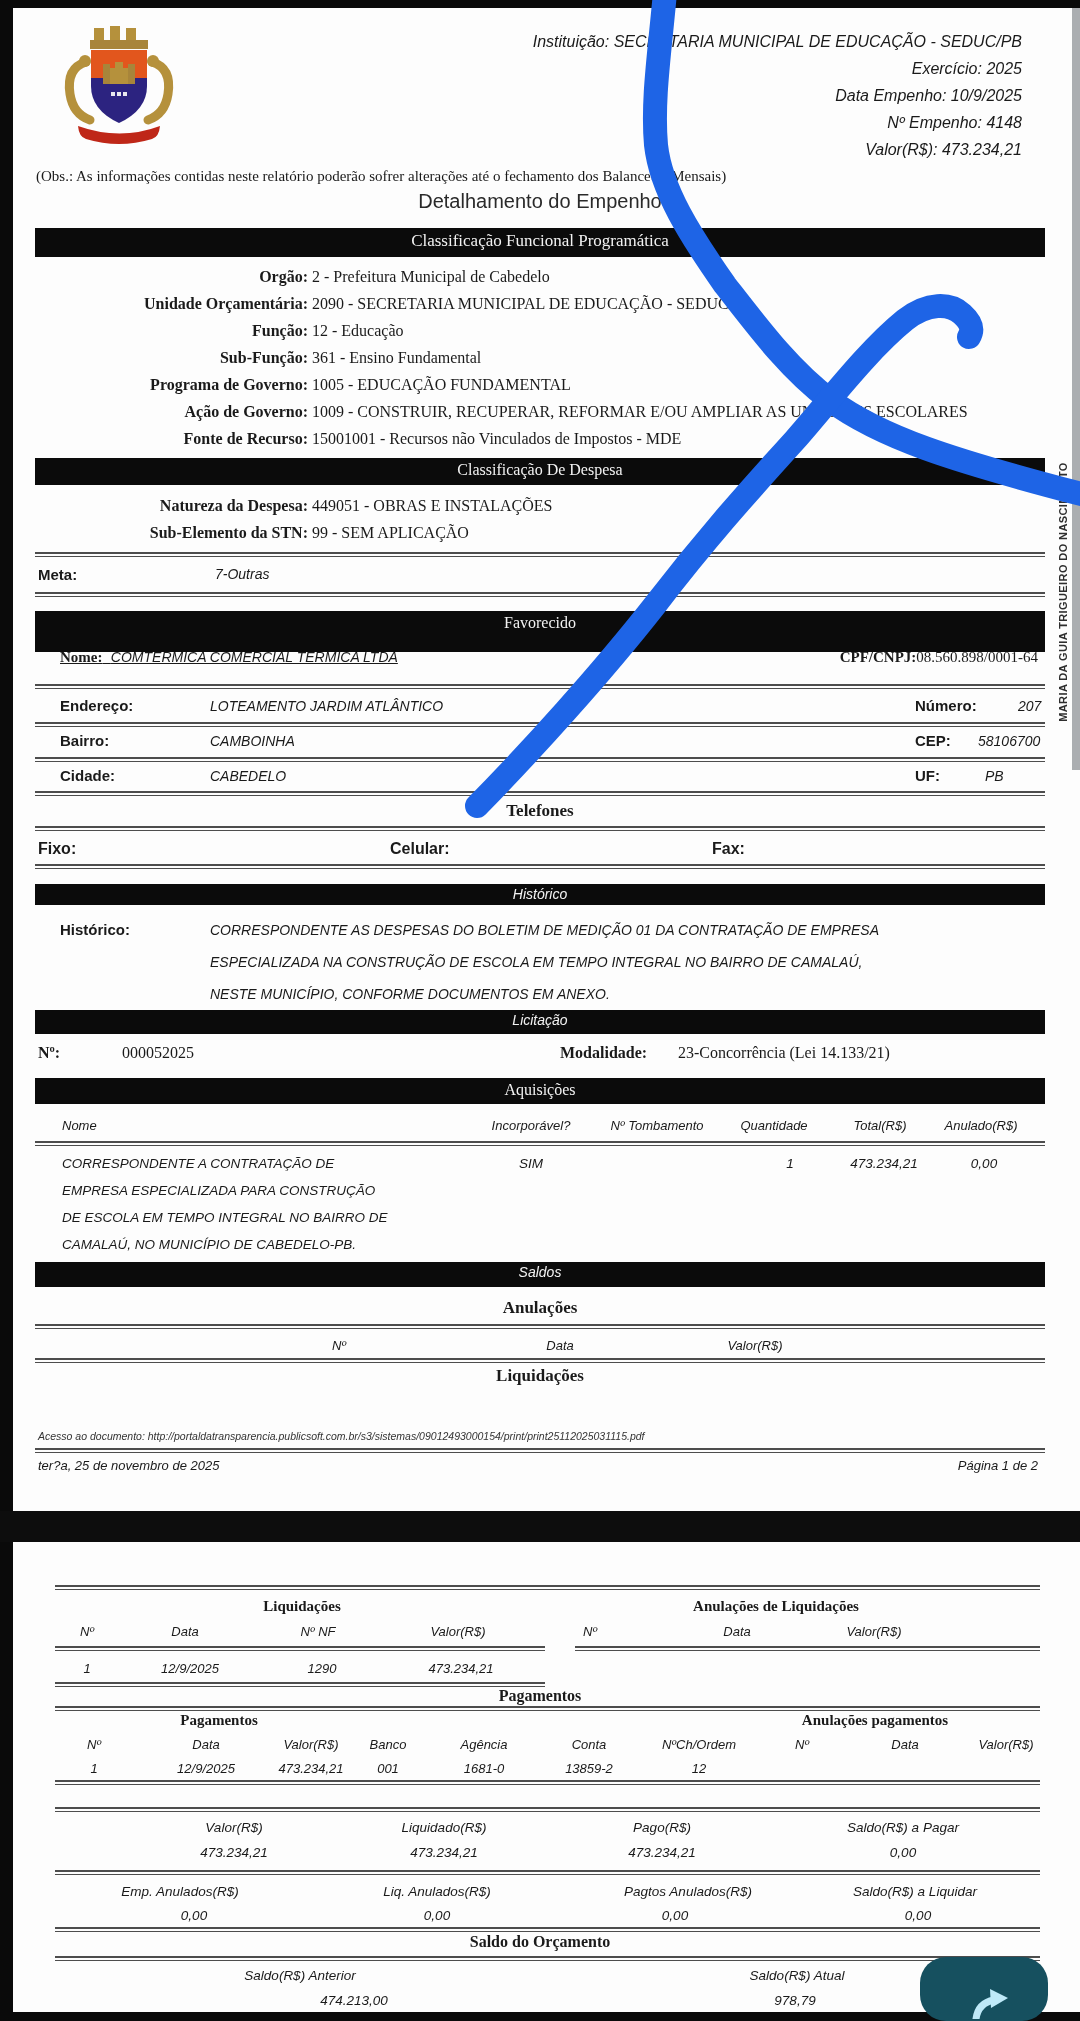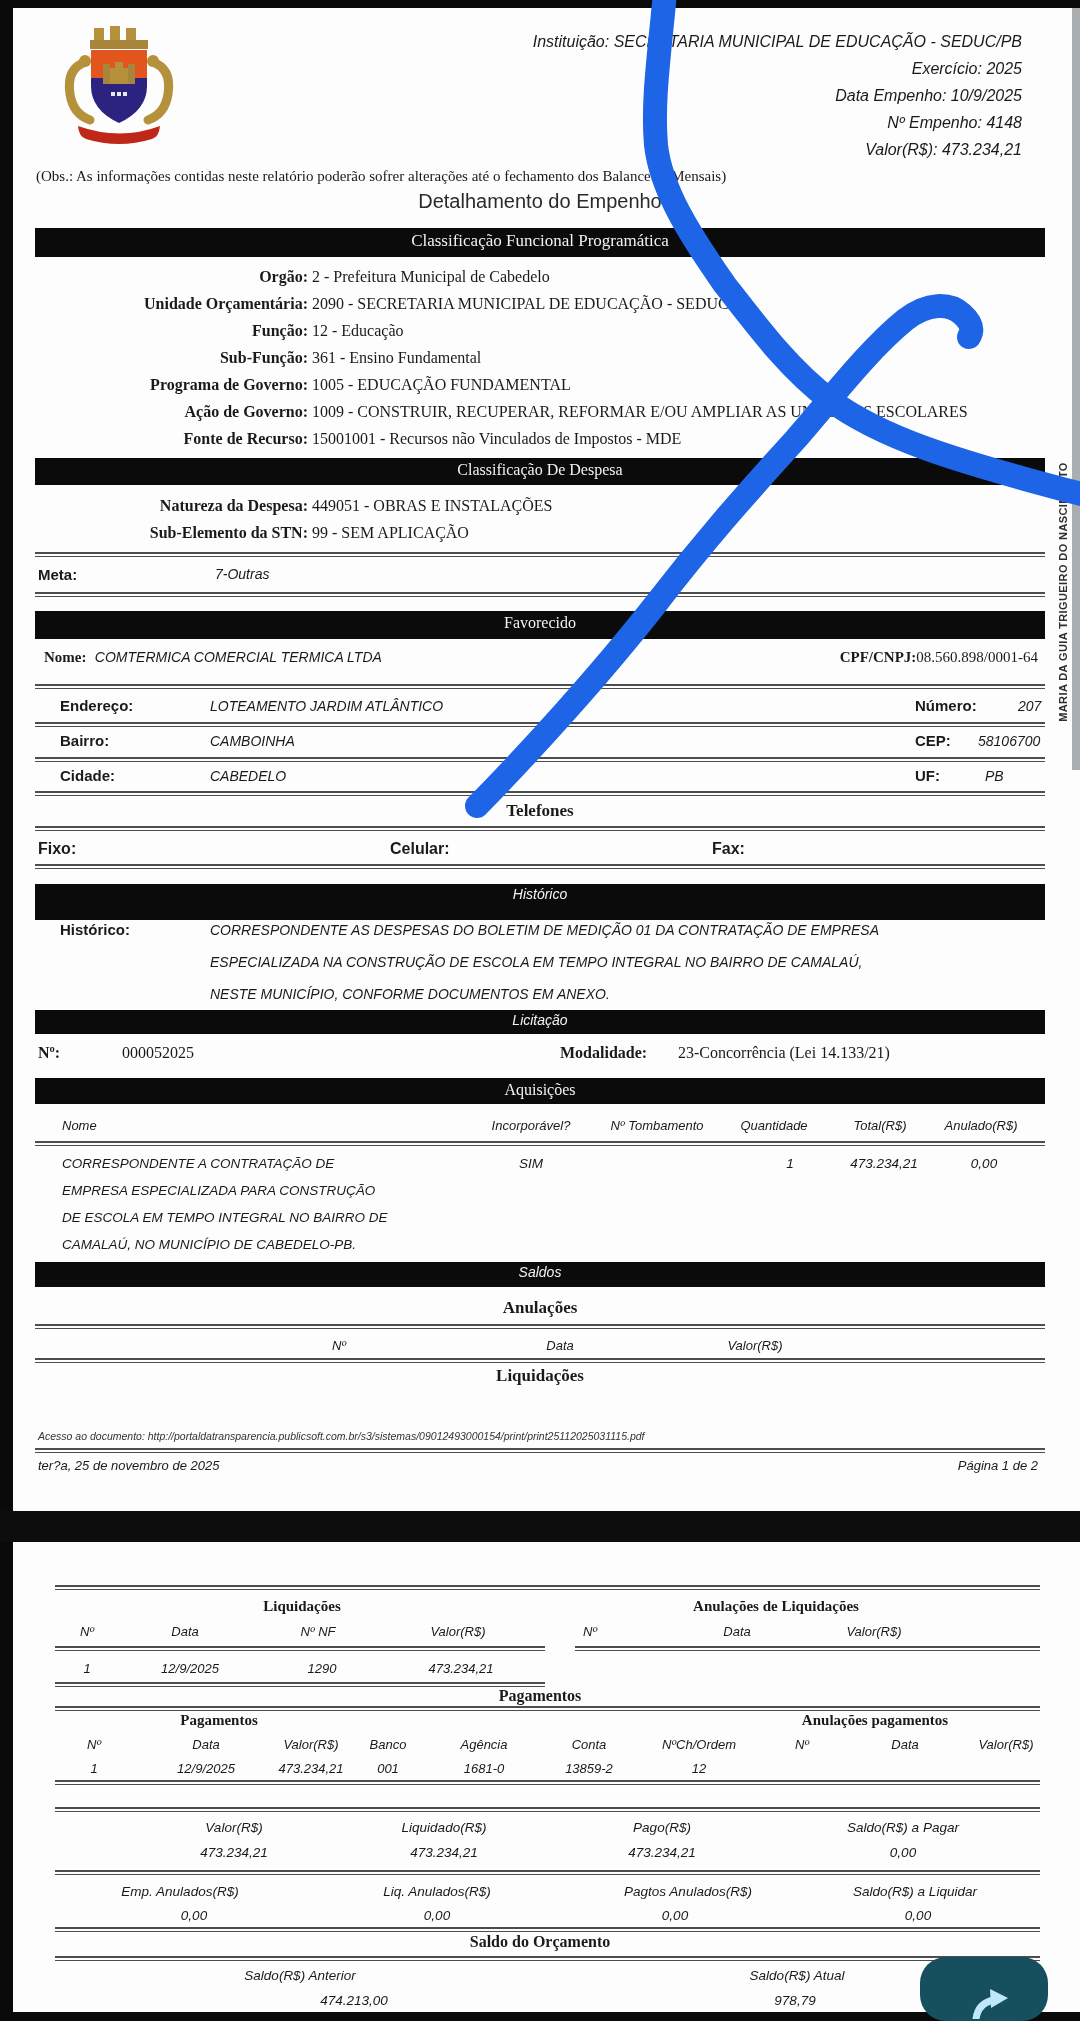--- a/index.html
+++ b/index.html
@@ -87,23 +87,23 @@
   <div class="band serif" style="top:458px;height:27px;font-size:16px;">Classificação De Despesa</div>
 
   <div class="abs serif nw" style="left:36px;top:497px;font-size:16px;"><span class="lblcol">Natureza da Despesa:</span>&nbsp;<span>449051 - OBRAS E INSTALAÇÕES</span></div>
   <div class="abs serif nw" style="left:36px;top:524px;font-size:16px;"><span class="lblcol">Sub-Elemento da STN:</span>&nbsp;<span>99 - SEM APLICAÇÃO</span></div>
 
   <div class="drule" style="left:35px;top:552px;width:1010px;"></div>
   <div class="abs sans b nw" style="left:38px;top:566px;font-size:15px;">Meta:</div>
   <div class="abs sans it nw" style="left:215px;top:566px;font-size:14px;">7-Outras</div>
   <div class="drule" style="left:35px;top:592px;width:1010px;"></div>
 
-  <div class="band serif" style="top:611px;height:28px;font-size:16px;">Favorecido</div>
-
-  <div class="abs nw" style="left:44px;top:648px;font-size:15px;">
+  <div class="band serif" style="top:611px;height:41px;font-size:16px;">Favorecido</div>
+
+  <div class="abs nw" style="left:60px;top:648px;font-size:15px;text-decoration:underline;">
     <span class="serif b">Nome:</span>&nbsp;
     <span class="sans it" style="font-size:14px;">COMTERMICA COMERCIAL TERMICA LTDA</span>
   </div>
   <div class="abs nw" style="top:648px;right:42px;font-size:15px;">
     <span class="serif b">CPF/CNPJ:</span><span class="serif">08.560.898/0001-64</span>
   </div>
   <div class="drule" style="left:35px;top:684px;width:1010px;"></div>
 
   <div class="abs sans b nw" style="left:60px;top:697px;font-size:15px;">Endereço:</div>
   <div class="abs sans it nw" style="left:210px;top:698px;font-size:14px;">LOTEAMENTO JARDIM ATLÂNTICO</div>
@@ -123,21 +123,21 @@
   <div class="abs sans it nw" style="left:985px;top:768px;font-size:14px;">PB</div>
   <div class="drule" style="left:35px;top:791px;width:1010px;"></div>
 
   <div class="abs serif b ctr" style="left:0;top:801px;width:1080px;font-size:17px;">Telefones</div>
   <div class="drule" style="left:35px;top:826px;width:1010px;"></div>
   <div class="abs sans b nw" style="left:38px;top:840px;font-size:16px;">Fixo:</div>
   <div class="abs sans b nw" style="left:390px;top:840px;font-size:16px;">Celular:</div>
   <div class="abs sans b nw" style="left:712px;top:840px;font-size:16px;">Fax:</div>
   <div class="drule" style="left:35px;top:864px;width:1010px;"></div>
 
-  <div class="band sans it" style="top:884px;height:36px;font-size:14px;">Histórico</div>
+  <div class="band sans it" style="top:884px;height:21px;font-size:14px;">Histórico</div>
   <div class="abs sans b nw" style="left:60px;top:921px;font-size:15px;">Histórico:</div>
   <div class="abs sans it nw" style="left:210px;top:922px;font-size:14px;font-style:italic;">CORRESPONDENTE AS DESPESAS DO BOLETIM DE MEDIÇÃO 01  DA CONTRATAÇÃO DE EMPRESA</div>
   <div class="abs sans it nw" style="left:210px;top:954px;font-size:14px;">ESPECIALIZADA NA CONSTRUÇÃO DE ESCOLA EM TEMPO INTEGRAL NO BAIRRO DE CAMALAÚ,</div>
   <div class="abs sans it nw" style="left:210px;top:986px;font-size:14px;">NESTE MUNICÍPIO, CONFORME DOCUMENTOS EM ANEXO.</div>
 
   <div class="band sans it" style="top:1010px;height:24px;font-size:14px;">Licitação</div>
   <div class="abs serif b nw" style="left:38px;top:1044px;font-size:16px;">Nº:</div>
   <div class="abs serif nw" style="left:122px;top:1044px;font-size:16px;">000052025</div>
   <div class="abs serif b nw" style="left:560px;top:1044px;font-size:16px;">Modalidade:</div>
   <div class="abs serif nw" style="left:678px;top:1044px;font-size:16px;">23-Concorrência (Lei 14.133/21)</div>

